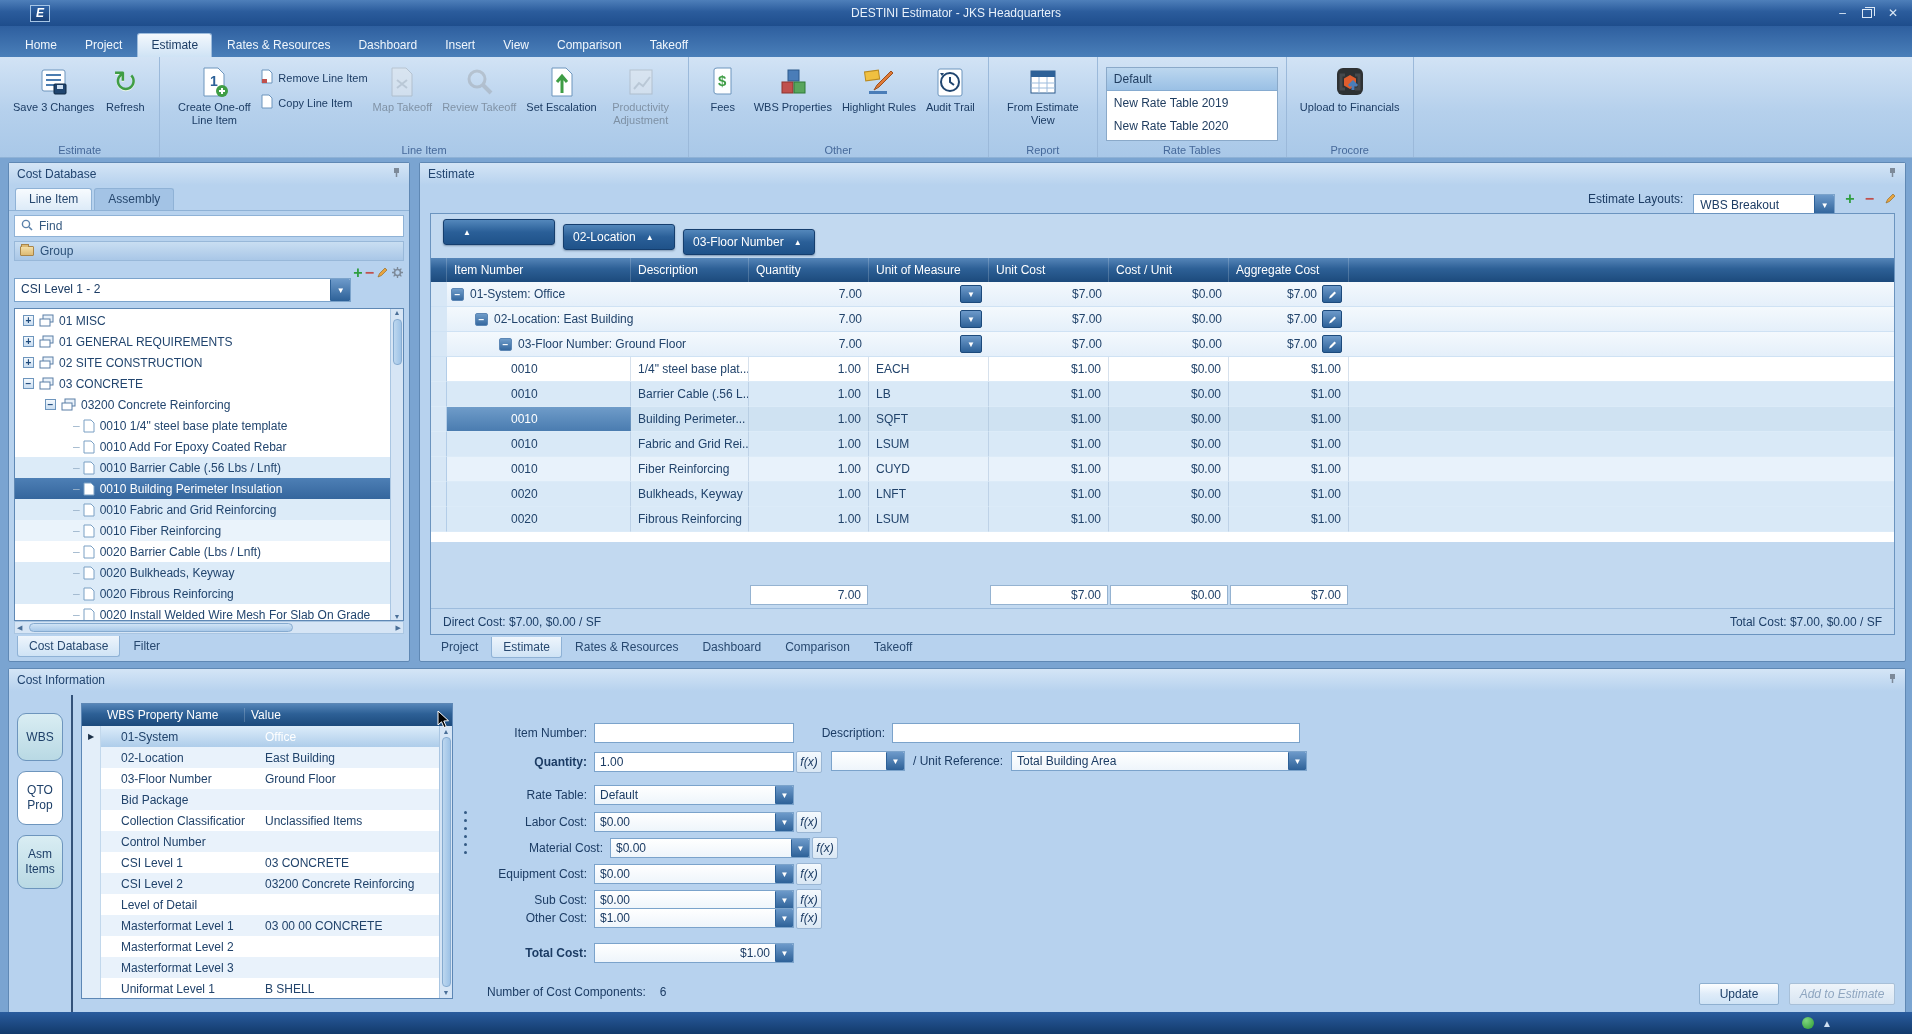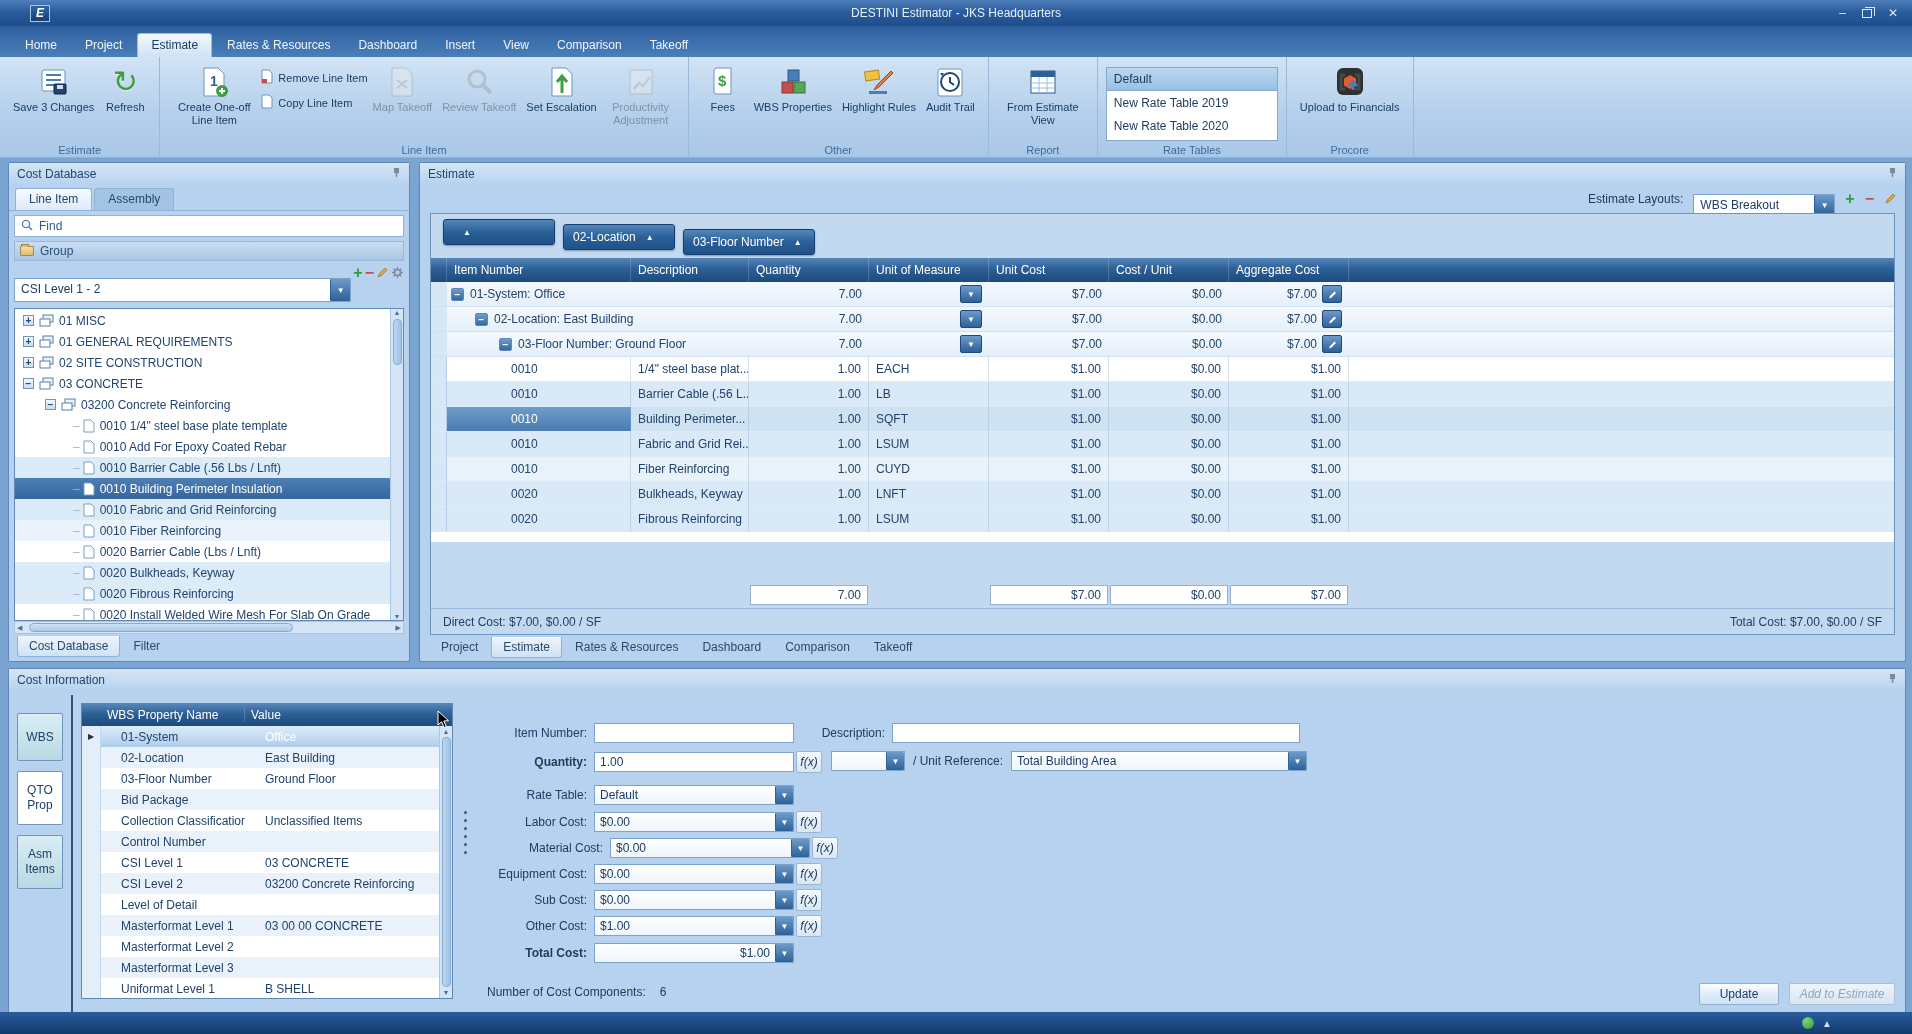--- a/index.html
+++ b/index.html
@@ -126,21 +126,21 @@
   .etotals { height:26px; flex:none; align-items:center; }
   .tbox { height:20px; background:#fff; border:1px solid #95b3d1; display:flex; align-items:center; justify-content:flex-end;
     padding:0 6px; margin:0 1px; font-size:12px; color:#21436b; }
   .estatus { height:26px; flex:none; border-top:1px solid #9dbcdd; display:flex; align-items:center; justify-content:space-between;
     padding:0 12px; color:#1d3f68; }
   .doctabs { height:26px; flex:none; display:flex; gap:2px; padding:2px 10px 0; align-items:flex-start; }
 
   
   .ci { left:8px; top:510px; width:1898px; height:444px; }
   .cibody { position:relative; flex:1; overflow:hidden; }
-  .sidetab { position:absolute; left:8px; width:46px; border:1px solid #6d95bd; border-radius:2px;
+  .sidetab { position:absolute; left:8px; width:46px; border:1px solid #6d95bd; border-radius:9px;
     background:linear-gradient(180deg,#d9edf3,#b9d9e4); display:flex; align-items:center; justify-content:center;
     text-align:center; font-size:12px; color:#1d3f68; line-height:1.25; padding:2px; }
   .sidetab.active { background:#fff; }
   .sideline { position:absolute; left:62px; top:4px; bottom:4px; width:2px; background:#33527a; }
   .autoblock { position:absolute; left:0; width:62px; bottom:6px; text-align:center; font-size:12px; color:#21436b; line-height:1.2; }
   .on { font-weight:bold; color:#157515; font-size:13px; margin-top:4px; }
 
   .wbsgrid { position:absolute; left:72px; top:12px; width:372px; height:296px; border:1px solid #5d87b5; background:#fff; overflow:hidden; }
   .whead,.wrow { display:grid; grid-template-columns:19px 144px 1fr; }
   .whead { height:22px; background:linear-gradient(180deg,#5585b8 0%,#2d6096 45%,#1c4a7c 100%); color:#fff; align-items:center; }
@@ -999,21 +999,21 @@
           <span class="fxbtn">f(x)</span>
         </div>
         <div class="frow" style="left:0;top:192px">
           <span class="flabel">Sub Cost:</span>
           <div class="fcombo" style="width:200px">
             <span class="ctext">$0.00</span>
             <span class="cbtn">▼</span>
           </div>
           <span class="fxbtn">f(x)</span>
         </div>
-        <div class="frow" style="left:0;top:218px">
+        <div class="frow" style="left:0;top:210px">
           <span class="flabel">Other Cost:</span>
           <div class="fcombo" style="width:200px">
             <span class="ctext">$1.00</span>
             <span class="cbtn">▼</span>
           </div>
           <span class="fxbtn">f(x)</span>
         </div>
         <div class="frow" style="left:0;top:246px">
           <span class="flabel b">Total Cost:</span>
           <div class="fcombo" style="width:200px">

